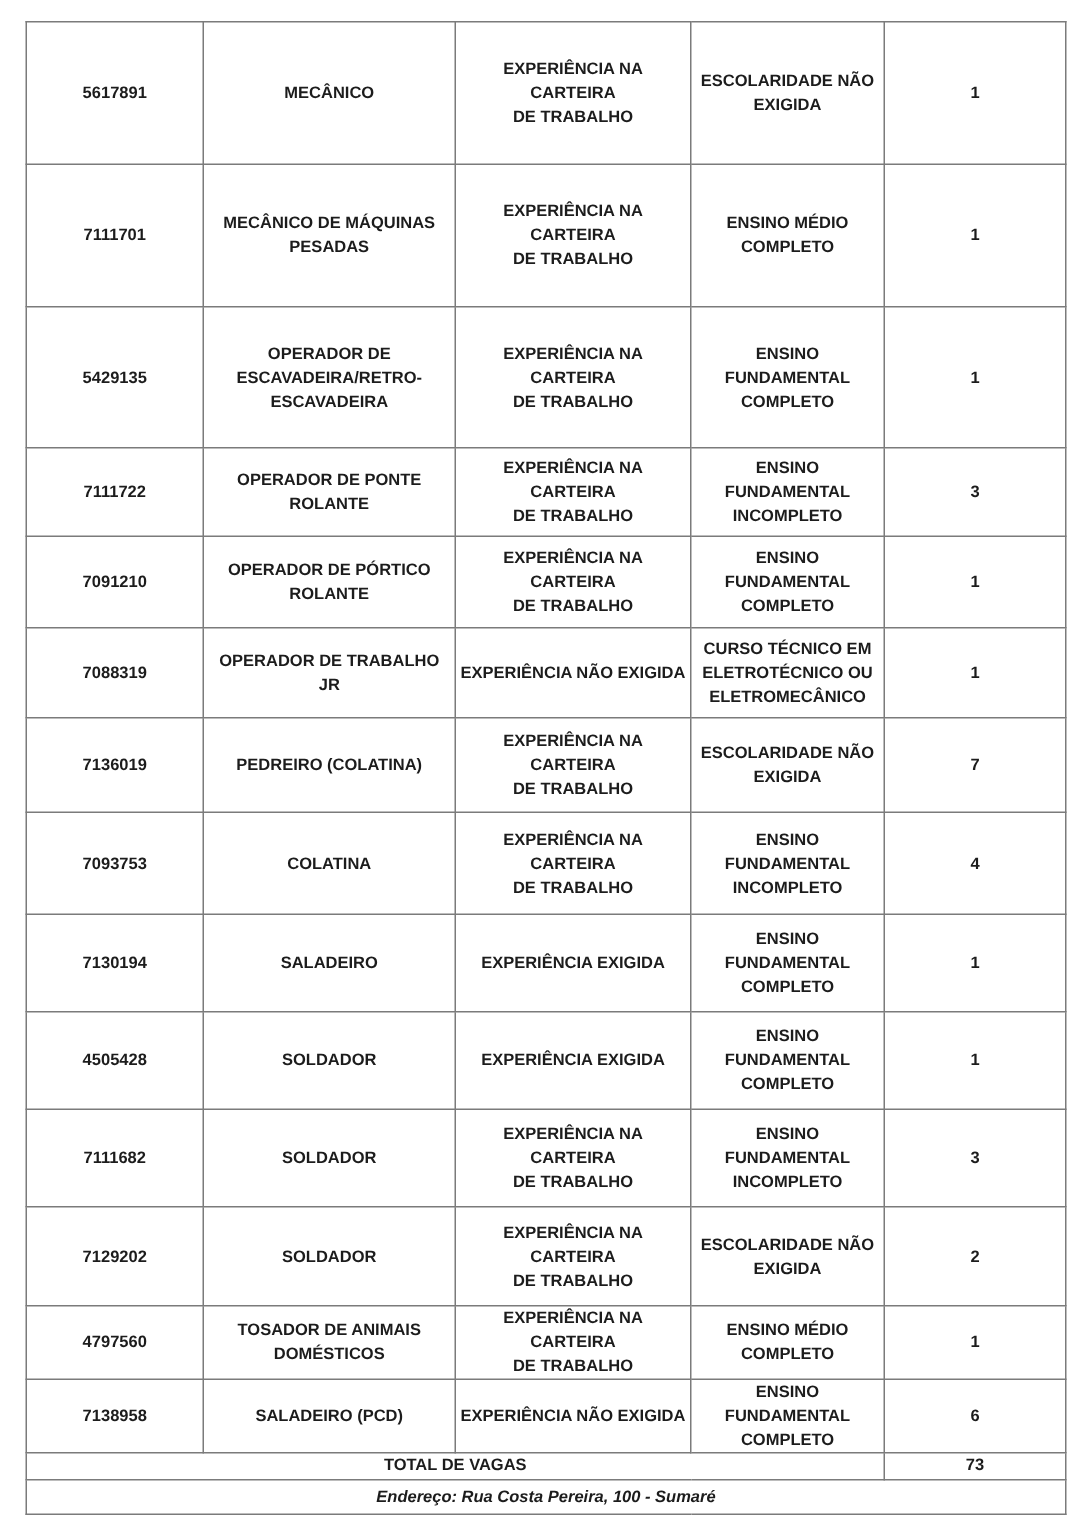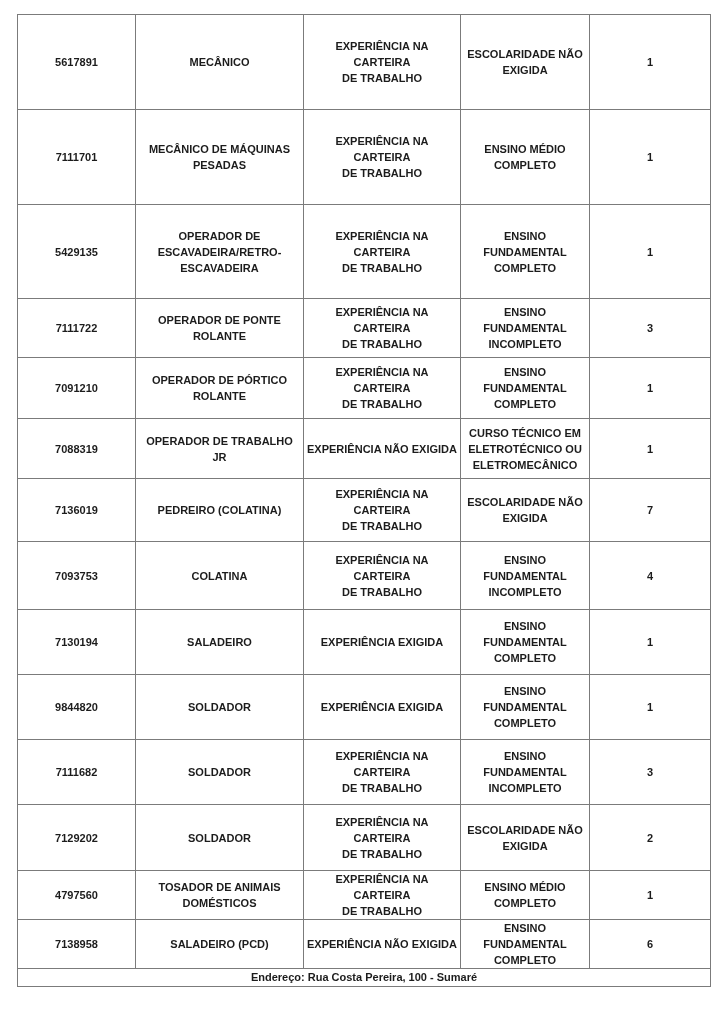--- a/index.html
+++ b/index.html
@@ -46,21 +46,21 @@
   table.vacancies tr:nth-child(6)  { height: 60px; }
   table.vacancies tr:nth-child(7)  { height: 63px; }
   table.vacancies tr:nth-child(8)  { height: 68px; }
   table.vacancies tr:nth-child(9)  { height: 65px; }
   table.vacancies tr:nth-child(10) { height: 65px; }
   table.vacancies tr:nth-child(11) { height: 65px; }
   table.vacancies tr:nth-child(12) { height: 66px; }
   table.vacancies tr:nth-child(13) { height: 43px; }
   table.vacancies tr:nth-child(14) { height: 48px; }
   table.vacancies tr:nth-child(15) { height: 18px; }
-  table.vacancies tr:nth-child(16) { height: 33px; }
+  table.vacancies tr:nth-child(16) { height: 23px; font-style: italic; }
   table.vacancies tr.footer-row td {
     line-height: 15px;
   }
 </style>
 </head>
 <body>
 
 <div class="page">
   <table class="vacancies">
     <colgroup>
@@ -155,21 +155,21 @@
       <tr>
         <td>7130194</td>
         <td>SALADEIRO</td>
         <td>EXPERIÊNCIA EXIGIDA</td>
         <td>ENSINO
 FUNDAMENTAL
 COMPLETO</td>
         <td>1</td>
       </tr>
       <tr>
-        <td>9844820</td>
+        <td>4505428</td>
         <td>SOLDADOR</td>
         <td>EXPERIÊNCIA EXIGIDA</td>
         <td>ENSINO
 FUNDAMENTAL
 COMPLETO</td>
         <td>1</td>
       </tr>
       <tr>
         <td>7111682</td>
         <td>SOLDADOR</td>
@@ -200,19 +200,23 @@
         <td>1</td>
       </tr>
       <tr>
         <td>7138958</td>
         <td>SALADEIRO (PCD)</td>
         <td>EXPERIÊNCIA NÃO EXIGIDA</td>
         <td>ENSINO
 FUNDAMENTAL
 COMPLETO</td>
         <td>6</td>
+      </tr>
+      <tr class="footer-row">
+        <td colspan="4">TOTAL DE VAGAS</td>
+        <td>73</td>
       </tr>
       <tr class="footer-row">
         <td colspan="5">Endereço: Rua Costa Pereira, 100 - Sumaré</td>
       </tr>
     </tbody>
   </table>
 </div>
 
 </body></html>

